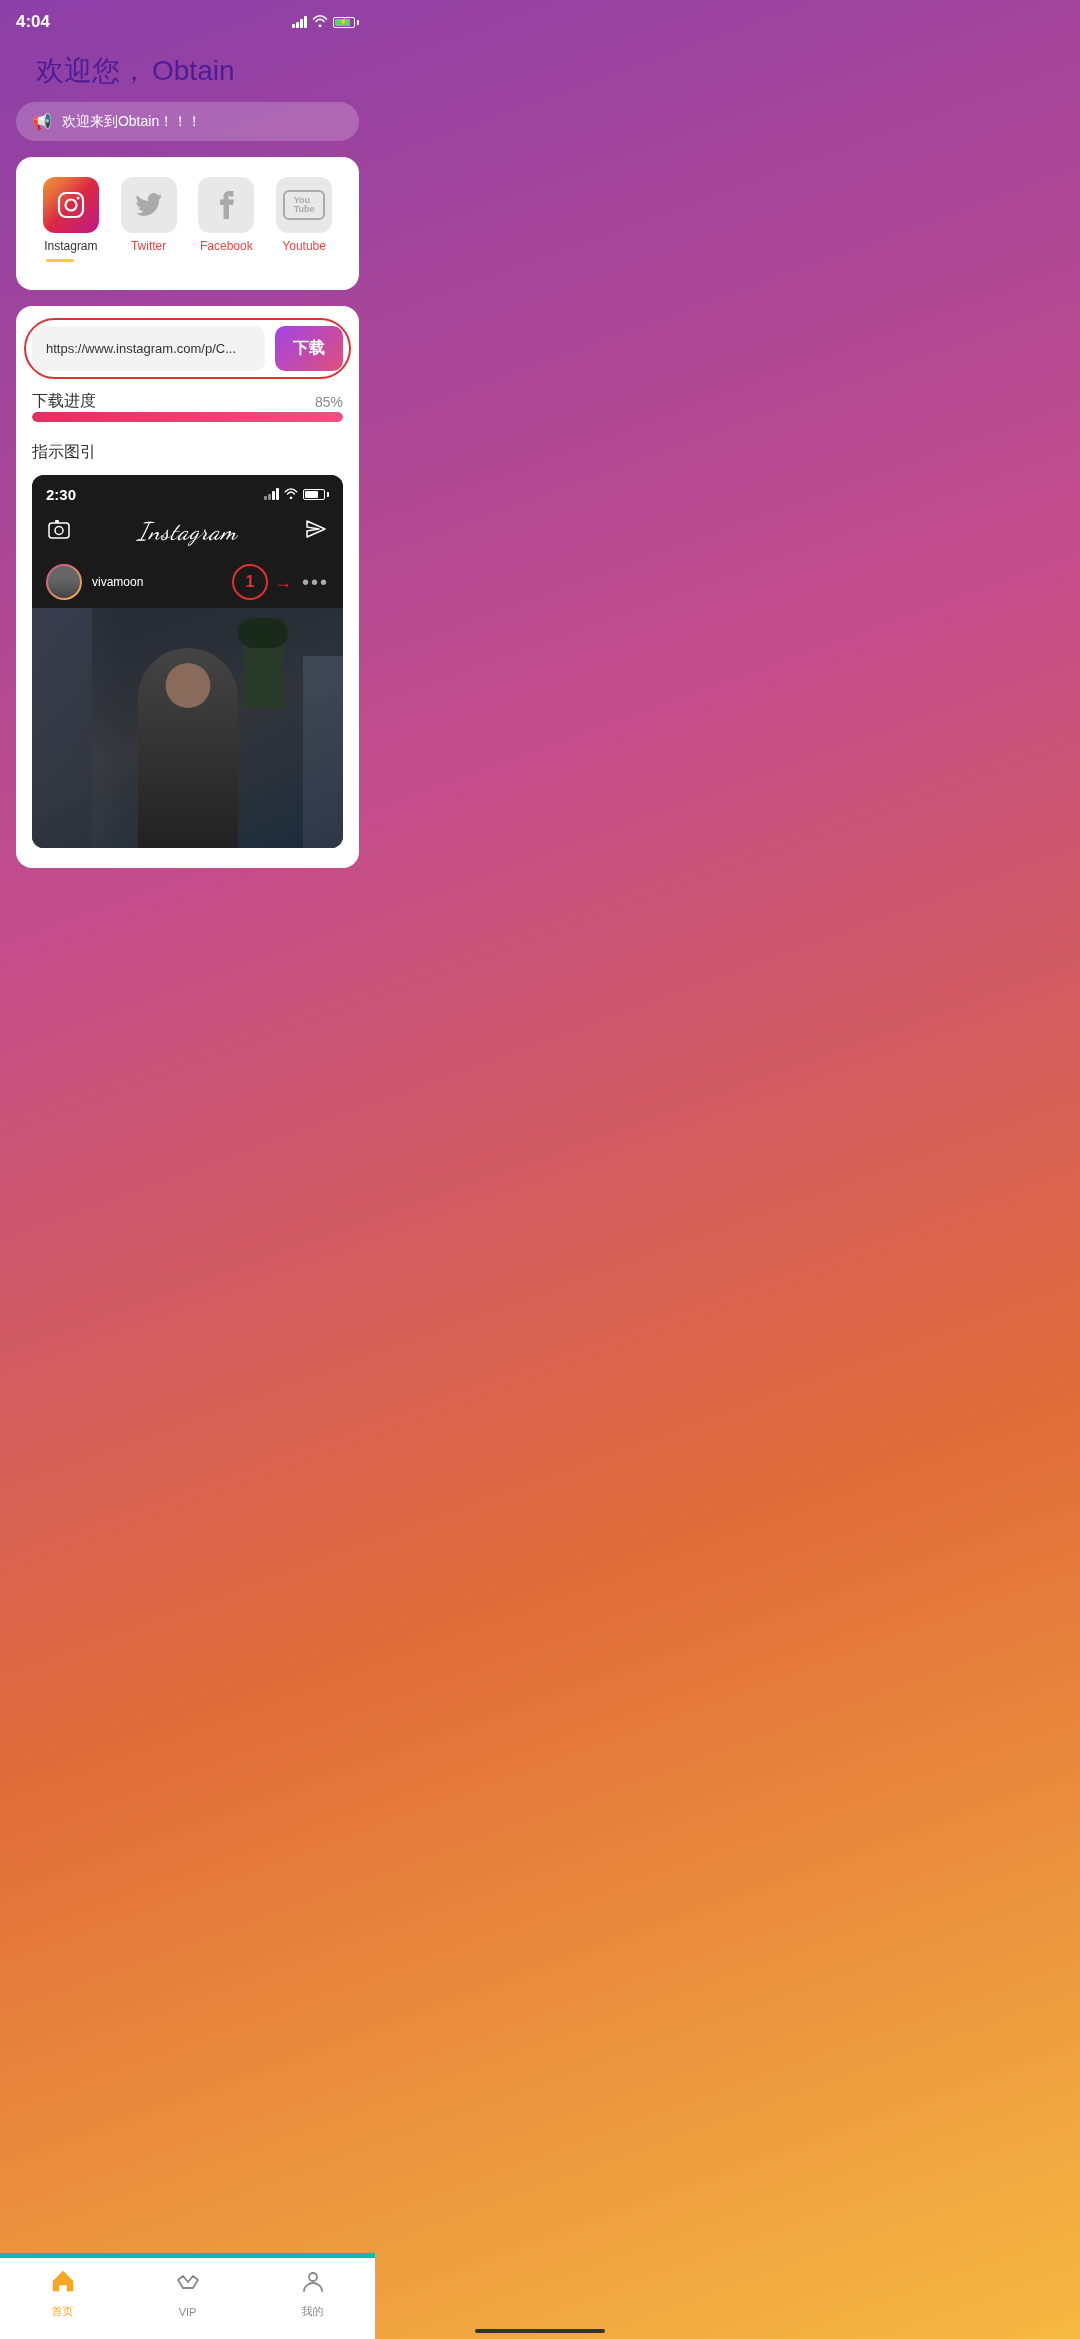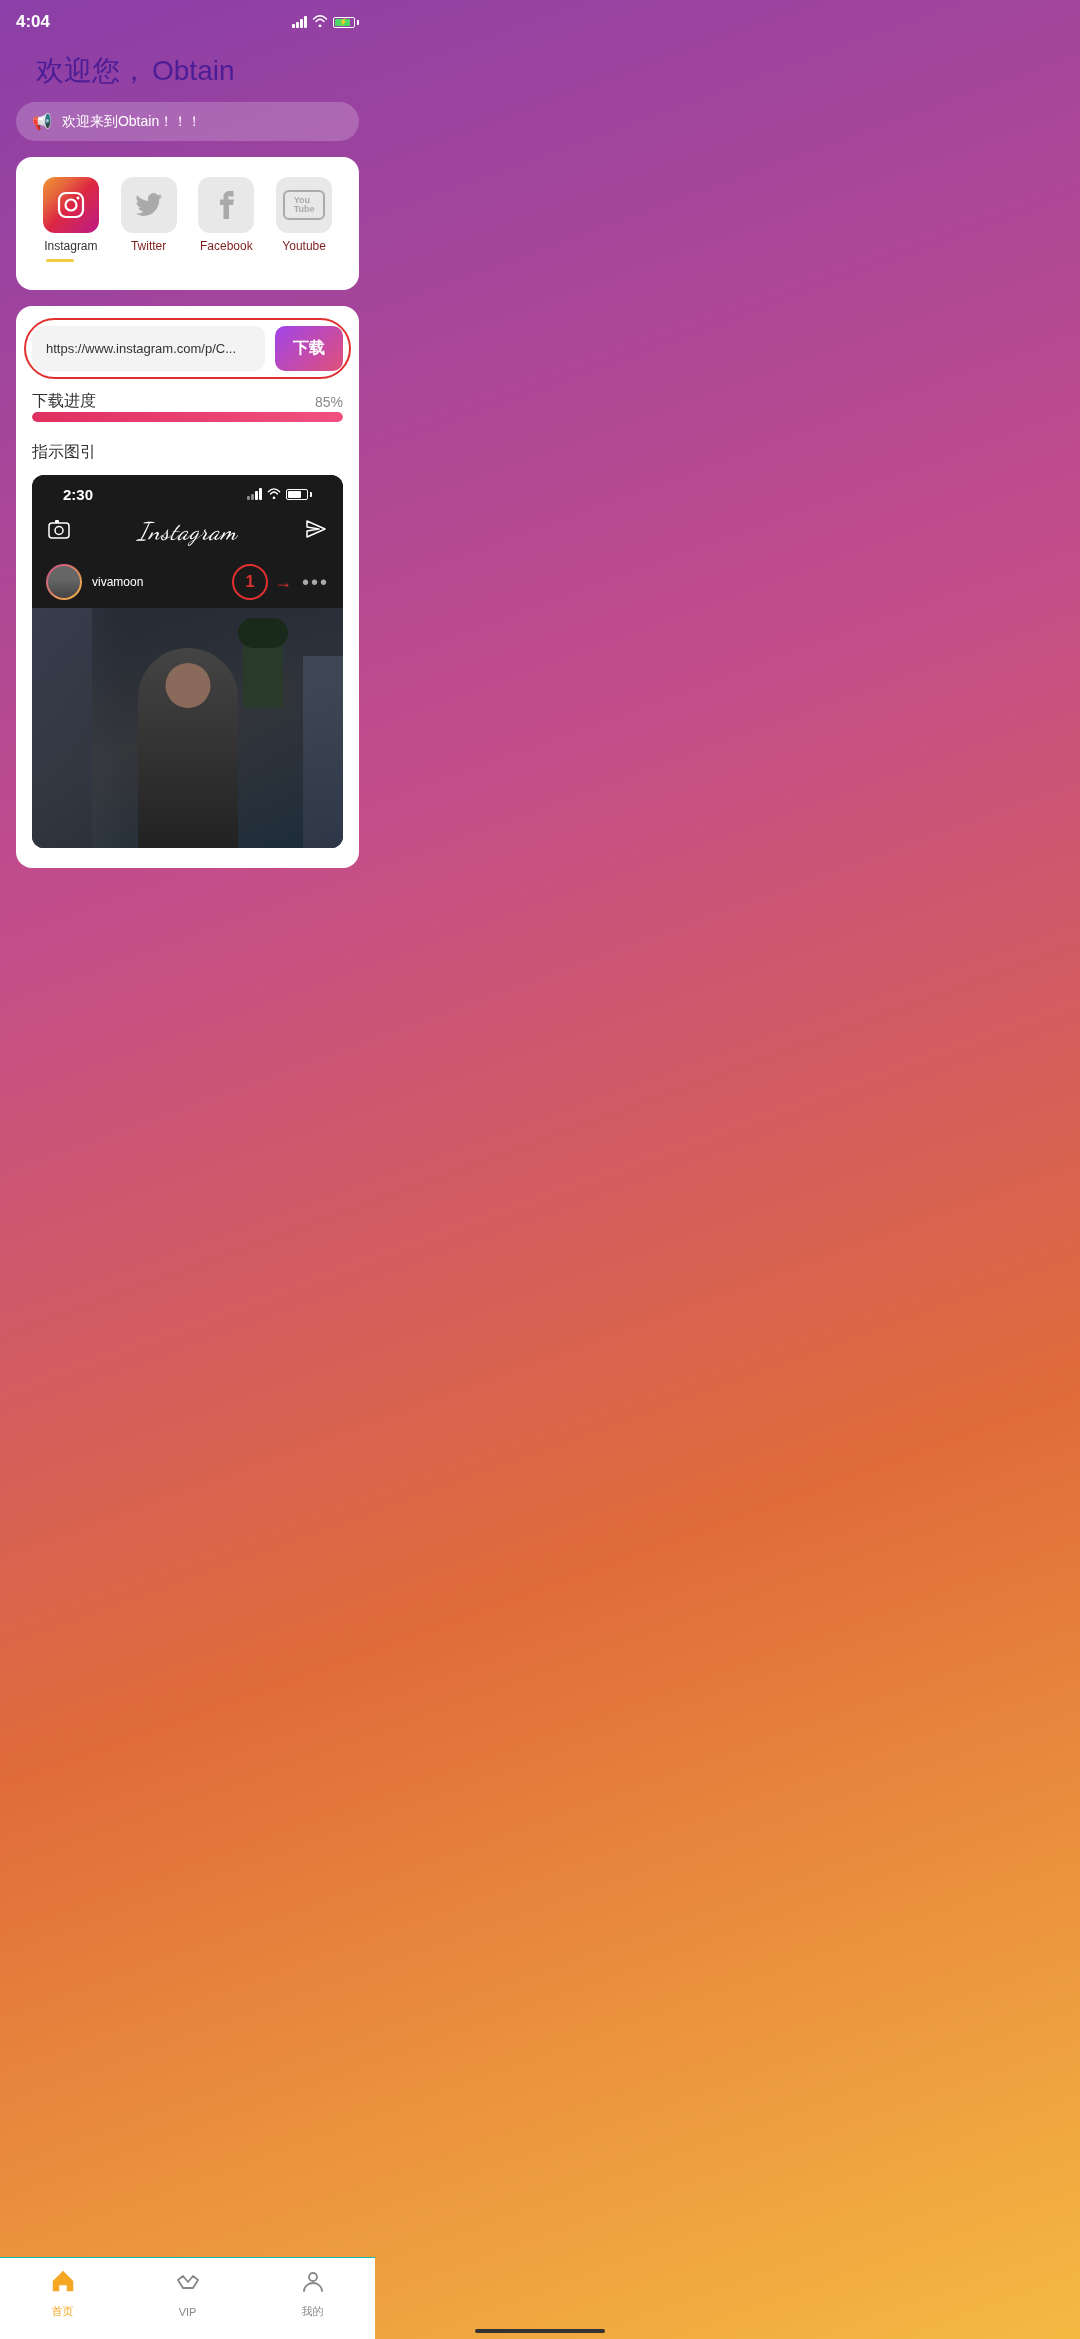--- a/index.html
+++ b/index.html
@@ -159,21 +159,21 @@
       background: #e8e8e8;
     }
     .platform-icon.facebook {
       background: #e8e8e8;
     }
     .platform-icon.youtube {
       background: #e8e8e8;
     }
     .platform-label {
       font-size: 12px;
-      color: #7f1d1d;
+      color: #ef4444;
     }
     .platform-label.active {
       color: #333;
     }
     .platform-item.active-item .platform-label {
       color: #333;
       font-weight: 500;
     }
 
     
@@ -274,21 +274,21 @@
       width: 100%;
       border-radius: 12px;
       overflow: hidden;
       background: #1a1a1a;
     }
     .guide-status-bar {
       background: #1a1a1a;
       display: flex;
       justify-content: space-between;
       align-items: center;
-      padding: 10px 31px 6px;
+      padding: 10px 14px 6px;
       color: white;
     }
     .guide-time {
       font-size: 15px;
       font-weight: 600;
     }
     .guide-status-icons {
       display: flex;
       align-items: center;
       gap: 5px;
@@ -387,21 +387,21 @@
     
     .bottom-nav {
       position: fixed;
       bottom: 0; left: 0; right: 0;
       width: 375px;
       background: white;
       display: flex;
       justify-content: space-around;
       align-items: center;
       padding: 10px 0 20px;
-      border-top: 1px solid #14b8a6;
+      border-top: 5px solid #14b8a6;
     }
     .nav-item {
       display: flex;
       flex-direction: column;
       align-items: center;
       gap: 4px;
       cursor: pointer;
     }
     .nav-icon {
       font-size: 24px;

